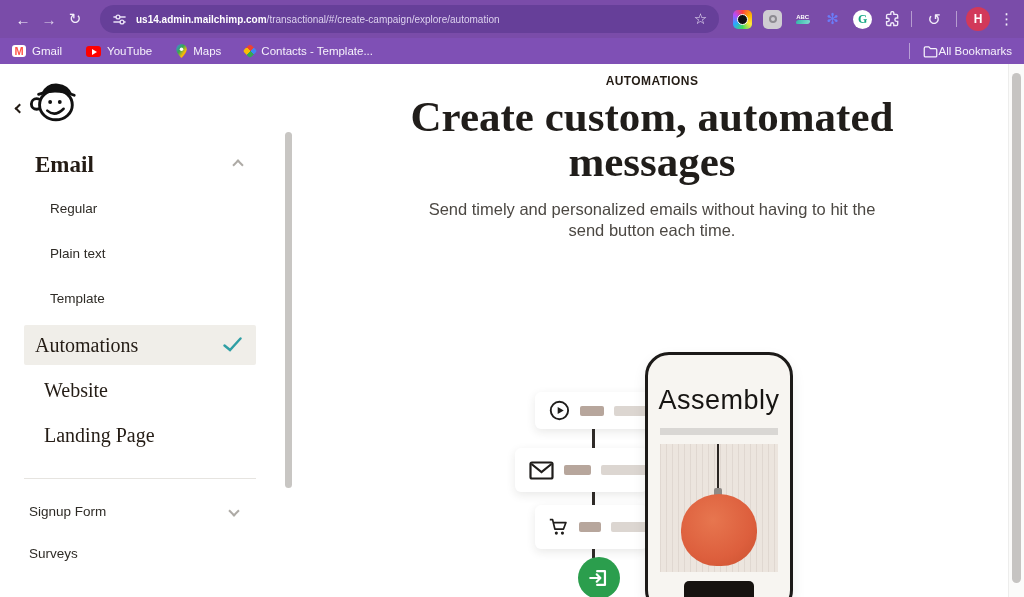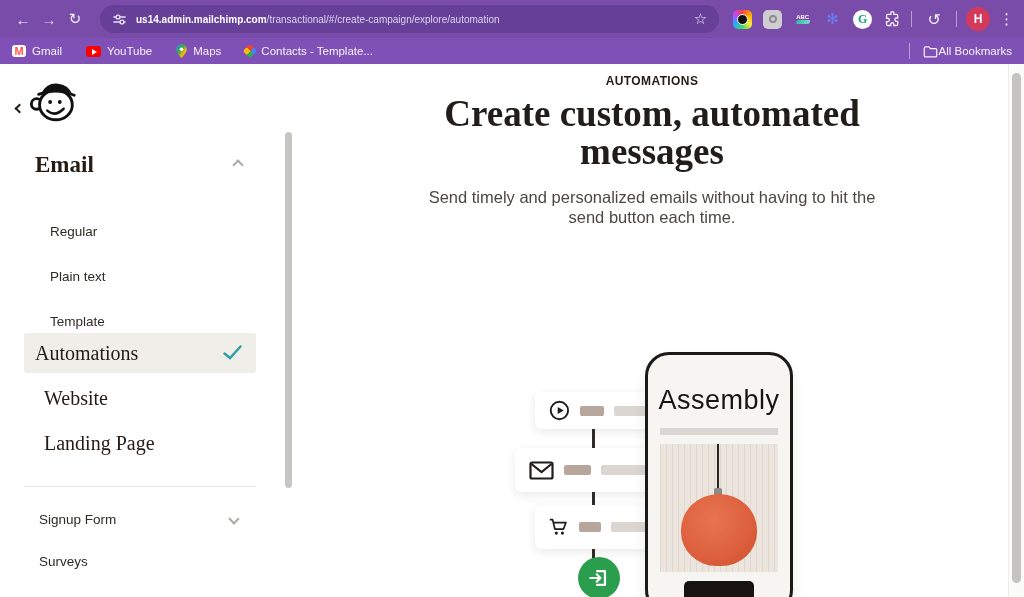--- a/index.html
+++ b/index.html
@@ -54,43 +54,43 @@
 
   
   .sidebar { width:296px; position:relative; flex:0 0 auto; }
   .logo-row { position:relative; height:58px; margin-top:12px; }
   .chev { display:inline-block; width:8px; height:8px; border-right:2px solid #aeaba6; border-bottom:2px solid #aeaba6; }
   .chev.up { transform:rotate(-135deg); }
   .chev.down { transform:rotate(45deg); }
   .chev.left { transform:rotate(135deg); border-color:#241c15; border-width:2px; width:7px; height:7px; }
   .back-chip { position:absolute; left:12px; top:18px; padding:4px; }
   .freddie { position:absolute; left:28px; top:2px; }
-  .side-header { position:relative; margin:18px 36px 16px 35px; font-family:"Liberation Serif",serif; font-size:23px;
+  .side-header { position:relative; margin:18px 36px 8px 35px; font-family:"Liberation Serif",serif; font-size:23px;
                  font-weight:bold; color:#241c15; display:flex; align-items:center; }
   .side-header .chev { position:absolute; right:18px; top:9px; }
-  .sub-item { height:45px; display:flex; align-items:flex-end; padding-left:50px; font-size:13.5px; color:#2e2b26; }
+  .sub-item { height:45px; display:flex; align-items:center; padding-left:50px; font-size:13.5px; color:#2e2b26; }
   .sub-list { margin-top:6px; }
   .nav-item { height:45px; display:flex; align-items:center; padding-left:44px; font-family:"Liberation Serif",serif;
               font-size:20px; color:#241c15; position:relative; }
   .nav-item.selected { height:40px; margin:4px 40px 3px 24px; padding-left:11px; background:#f0eee9; border-radius:2px; }
   .nav-item.selected .check { position:absolute; right:14px; top:12px; }
   .side-divider { height:1px; background:#e6e4e0; margin:20px 40px 0 24px; }
-  .secondary-item { height:40px; display:flex; align-items:center; padding-left:39px; font-size:13.5px; color:#2e2b26;
+  .secondary-item { height:40px; display:flex; align-items:center; padding-left:29px; font-size:13.5px; color:#2e2b26;
                     position:relative; margin-top:12px; }
   .secondary-item .chev { position:absolute; right:58px; top:16px; }
   .side-scrollbar { position:absolute; right:4px; top:68px; width:7px; height:356px; background:#c8c6c3; border-radius:4px; }
 
   
   .main { flex:1; position:relative; }
   .main-scrollbar { position:absolute; top:0; right:0; width:16px; height:100%; background:#fbfbfa; border-left:1px solid #ededec; }
   .main-scrollbar .thumb { position:absolute; top:9px; left:3px; width:9px; height:510px; background:#c6c4c2; border-radius:5px; }
   .content { position:absolute; left:0; right:16px; top:0; bottom:0; text-align:center; }
   .eyebrow { margin-top:10px; font-size:12px; font-weight:bold; letter-spacing:.4px; color:#241c15; }
   .hero-title { margin:7px auto 0; max-width:500px; font-family:"Liberation Serif",serif; font-weight:bold;
-                font-size:37px; line-height:1.04; color:#201d1a; }
+                font-size:43px; line-height:1.04; color:#201d1a; }
   .hero-sub { margin:15px auto 0; max-width:472px; font-size:16.5px; line-height:1.24; color:#4c4843; }
   .cta { display:inline-block; margin-top:17px; padding:10px 27px; background:#1d5e5c; color:#fff; font-size:13px;
          font-weight:bold; border:none; border-radius:22px; }
 
   
   .illus { position:absolute; left:0; top:0; width:100%; height:100%; pointer-events:none; }
   .flow-card { position:absolute; background:#fff; border-radius:6px; box-shadow:0 3px 10px rgba(40,35,30,.10);
                display:flex; align-items:center; gap:10px; padding:0 0 0 14px; }
   .bar { height:10px; border-radius:2px; }
   .bar.dark { background:#b7a69c; width:27px; }

